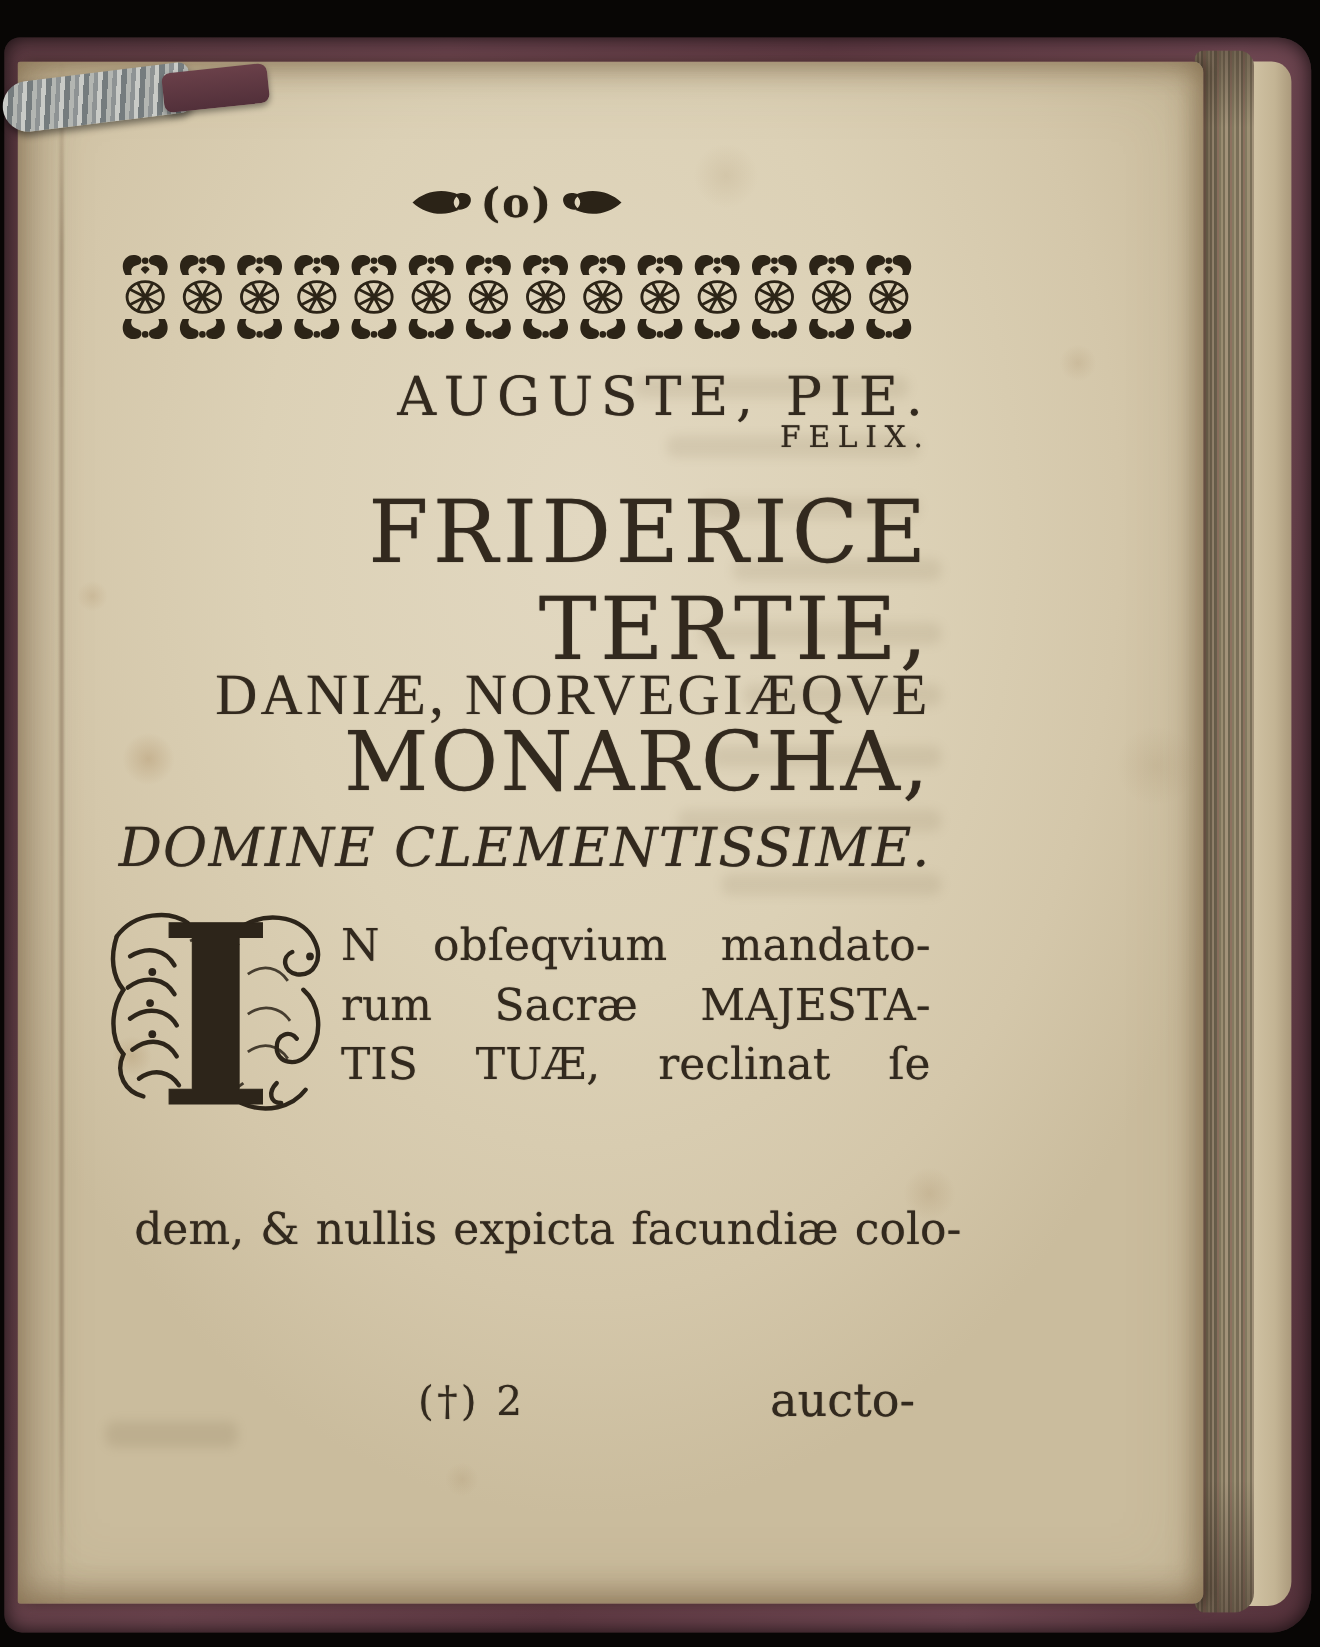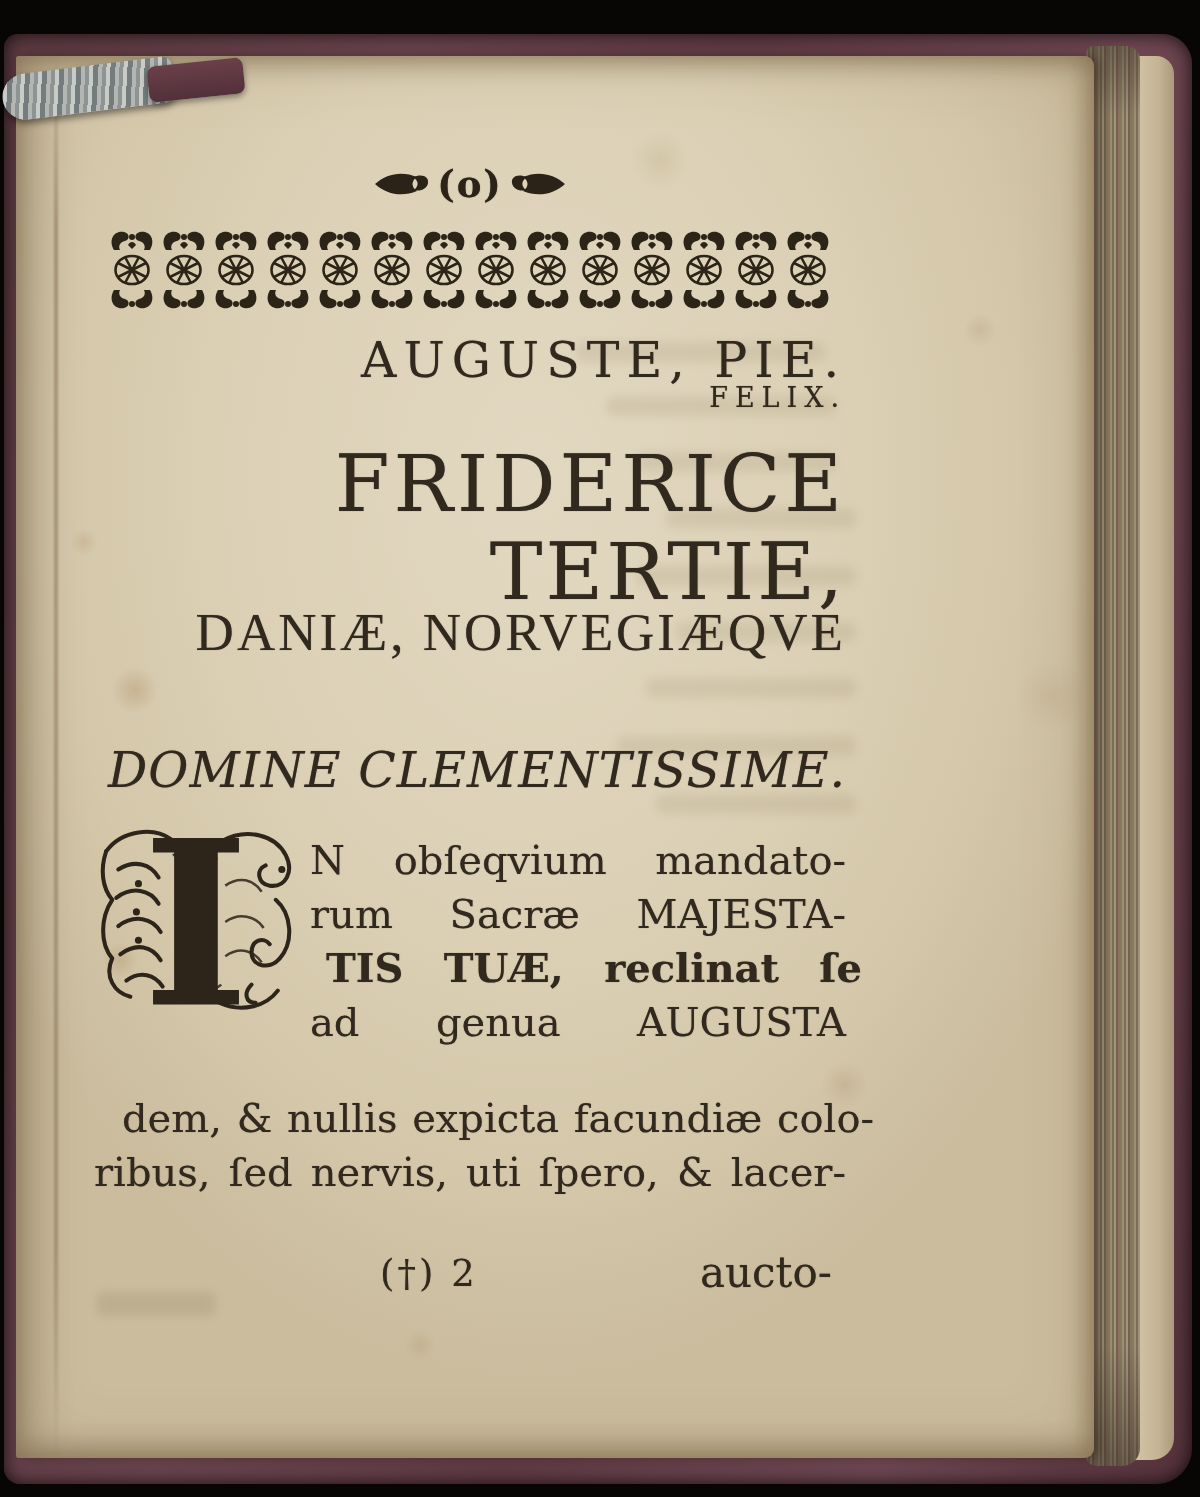--- a/index.html
+++ b/index.html
@@ -77,21 +77,21 @@
   .h-daniae{top:546px;font-size:53px;letter-spacing:3px;font-family:Liberation Serif, serif;}
   .h-monarcha{top:592px;font-size:75px;letter-spacing:2px;}
   .h-domine{top:686px;font-size:49px;letter-spacing:1px;font-style:italic;}
 
   .dropcap{position:absolute;left:-2px;top:768px;}
   .body-line{position:absolute;font-size:40px;line-height:1;
         text-align:justify;text-align-last:justify;color:#32291e;
         text-shadow:0 0 1px rgba(45,37,26,.5);white-space:normal;}
   .op0{left:216px;top:784px;width:536px;}
   .op1{left:216px;top:838px;width:536px;}
-  .op2{left:232px;top:892px;width:536px;font-weight:bold;}
+  .op2{left:216px;top:892px;width:536px;}
   .op3{left:216px;top:946px;width:536px;}
   .fl0{left:0;top:988px;width:752px;}
   .fl1{left:0;top:1042px;width:752px;margin-left:28px;}
   .fl2{left:0;top:1096px;width:752px;}
   .fl3{left:0;top:1150px;width:752px;}
 
   .sig{position:absolute;left:286px;top:1196px;font-size:37px;letter-spacing:3px;
        text-shadow:0 0 1px rgba(45,37,26,.5);}
   .catch{position:absolute;left:606px;top:1192px;font-size:42px;
        text-shadow:0 0 1px rgba(45,37,26,.5);}
@@ -165,20 +165,21 @@
           <use href="#fl" x="572"></use>
         <use href="#fl" x="624"></use>
           <use href="#fl" x="676"></use>
       </svg>
 
       <div class="line h-auguste">AUGUSTE, PIE.</div>
       <div class="line h-felix">FELIX.</div>
       <div class="line h-friderice">FRIDERICE</div>
       <div class="line h-tertie">TERTIE,</div>
       <div class="line h-daniae">DANIÆ, NORVEGIÆQVE</div>
+      <div class="line h-monarcha">MONARCHA,</div>
       <div class="line h-domine">DOMINE CLEMENTISSIME.</div>
 
       <svg class="dropcap" width="208" height="196" viewBox="0 0 206 192">
         <g fill="none" stroke="#2d251a" stroke-width="4" stroke-linecap="round">
           <path d="M14 26 C30 4 62 2 78 14"></path>
           <path d="M14 26 C8 44 10 62 20 74"></path>
           <path d="M20 74 C8 92 8 118 20 132"></path>
           <path d="M20 132 C12 150 22 166 38 170"></path>
           <path d="M26 44 C42 34 58 38 66 52"></path>
           <path d="M24 72 C40 60 58 64 66 78"></path>
@@ -202,24 +203,22 @@
             <circle cx="44" cy="86" r="3.5"></circle>
           <circle cx="46" cy="114" r="3.5"></circle>
             <circle cx="188" cy="44" r="3.5"></circle>
         </g>
         <text x="103" y="177" text-anchor="middle" font-family="'DejaVu Serif', serif" font-weight="bold" font-size="224" fill="#2d251a" stroke="#2d251a" stroke-width="1">I</text>
       </svg>
 
       <div class="body-line op0">N obſeqvium mandato-</div>
       <div class="body-line op1">rum Sacræ MAJESTA-</div>
       <div class="body-line op2">TIS TUÆ, reclinat ſe</div>
-      <div class="body-line op3">ad genua AUGUSTA</div>
 
       <div class="body-line fl1">dem, &amp; nullis expicta facundiæ colo-</div>
-      <div class="body-line fl2">ribus, ſed nervis, uti ſpero, &amp; lacer-</div>
 
       <span class="sig">(†) 2</span>
       <span class="catch">aucto-</span>
 
     </div>
   </div>
 
   <div class="headband"></div>
   <div class="headband-leather"></div>
 

